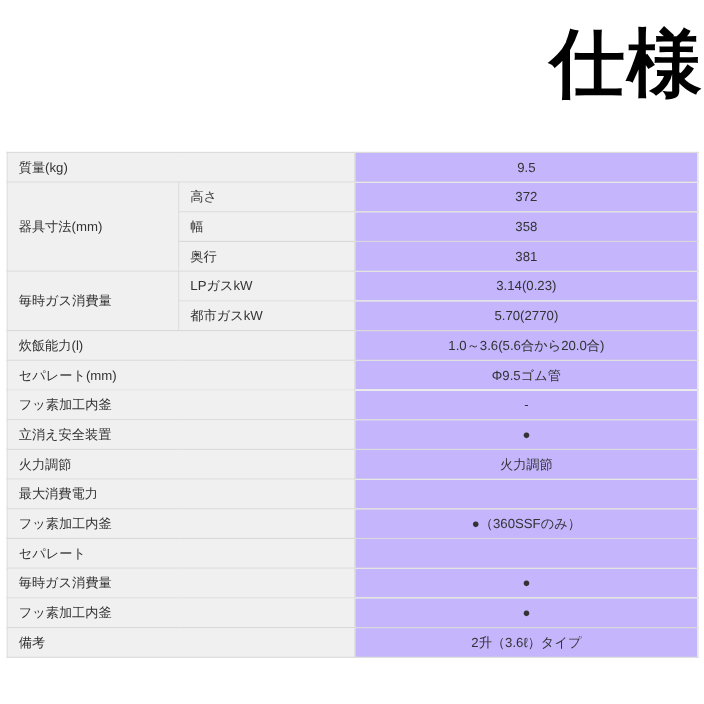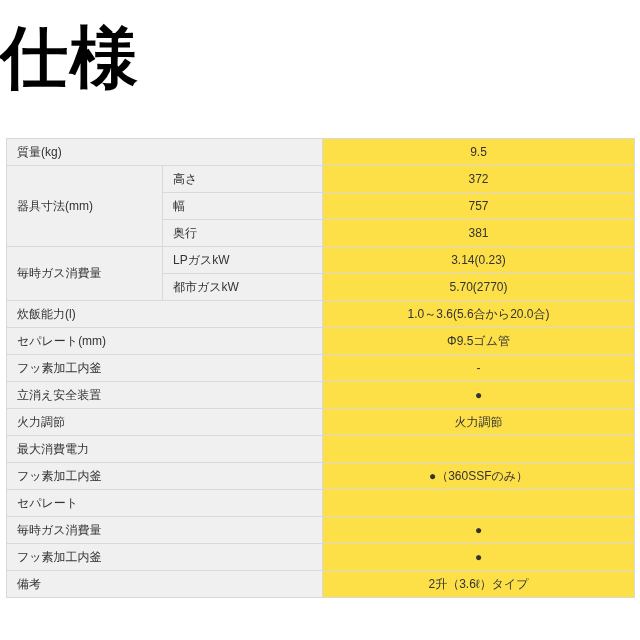--- a/index.html
+++ b/index.html
@@ -3,21 +3,21 @@
 <meta charset="utf-8">
 <style>
   * { margin: 0; padding: 0; box-sizing: border-box; }
   html, body {
     width: 640px; height: 640px;
     background: #ffffff;
     font-family: "Liberation Sans", "DejaVu Sans", sans-serif;
   }
   .page { width: 640px; height: 640px; overflow: hidden; }
   .title {
-    text-align: left;
+    text-align: right;
     margin-top: 14px;
     font-family: "Liberation Serif", "DejaVu Serif", serif;
     font-weight: 700;
     font-size: 68px;
     line-height: 1.3;
     color: #000000;
     letter-spacing: 2px;
   }
   table.spec-table {
     border-collapse: collapse;
@@ -36,21 +36,21 @@
     padding: 0 10px;
     vertical-align: middle;
     overflow: hidden;
     white-space: nowrap;
   }
   td.lbl, td.sub {
     background: #f0f0f0;
     text-align: left;
   }
   td.val {
-    background: #fde047;
+    background: #c4b5fd;
     text-align: center;
   }
 </style>
 </head>
 <body>
 
 <div class="page">
 
   <h1 class="title">仕様</h1>
 
@@ -65,21 +65,21 @@
         <td class="lbl" colspan="2">質量(kg)</td>
         <td class="val">9.5</td>
       </tr>
       <tr>
         <td class="lbl" rowspan="3">器具寸法(mm)</td>
         <td class="sub">高さ</td>
         <td class="val">372</td>
       </tr>
       <tr>
         <td class="sub">幅</td>
-        <td class="val">757</td>
+        <td class="val">358</td>
       </tr>
       <tr>
         <td class="sub">奥行</td>
         <td class="val">381</td>
       </tr>
       <tr>
         <td class="lbl" rowspan="2">毎時ガス消費量</td>
         <td class="sub">LPガスkW</td>
         <td class="val">3.14(0.23)</td>
       </tr>

